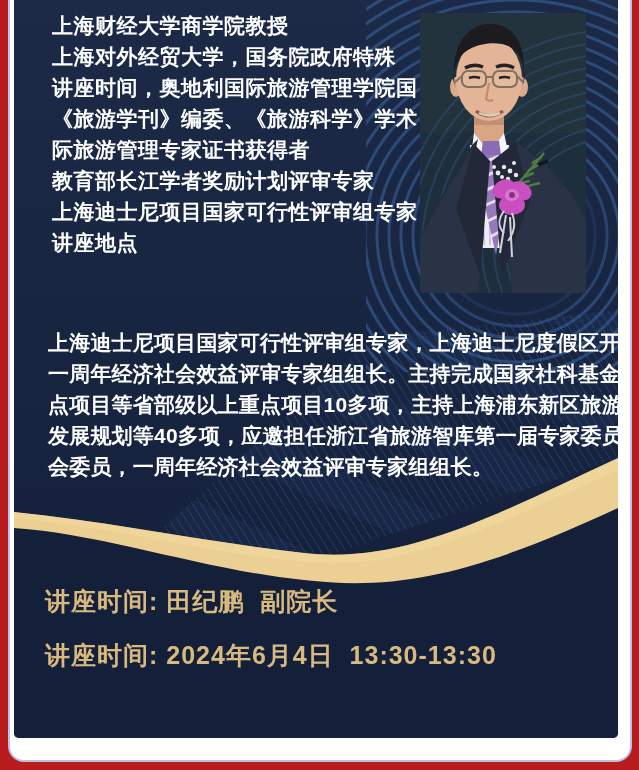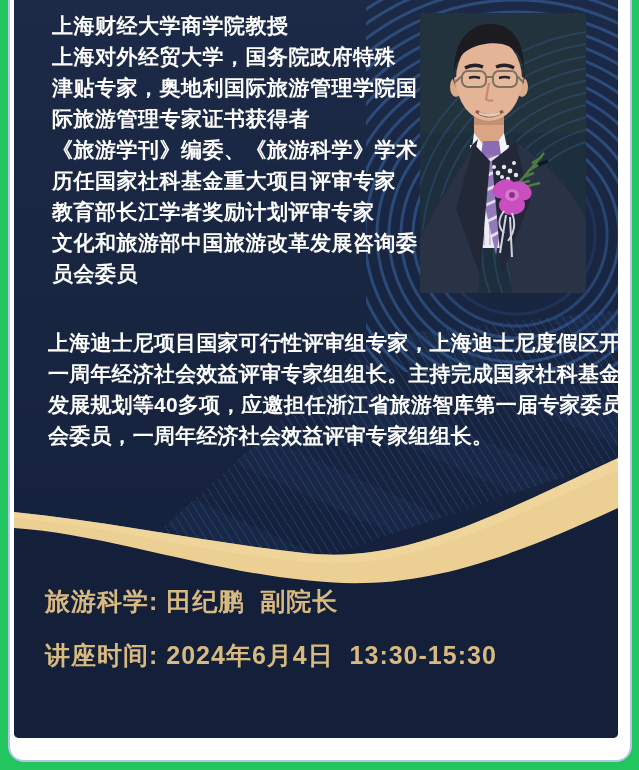--- a/index.html
+++ b/index.html
@@ -1,18 +1,18 @@
 <!DOCTYPE html>
 <html><head>
 <meta charset="utf-8">
 <style>
   html,body{margin:0;padding:0;background:#ffffff;}
   body{width:639px;height:770px;overflow:hidden;
        font-family:"Liberation Sans","DejaVu Sans",sans-serif;}
-  .stage{position:relative;width:639px;height:770px;background:#22c55e;}
+  .stage{position:relative;width:639px;height:770px;background:#b91c1c;}
 
   
   .frame{position:absolute;left:8px;top:-18px;width:620px;height:776px;
          background:#ffffff;border:2px solid #b5c5ea;border-radius:16px;}
 
   
   .card{position:absolute;left:14px;top:0;width:604px;height:738px;
         background:linear-gradient(180deg,#1c2a47 0%,#182541 45%,#15213c 78%,#141f3a 100%);
         border-radius:0 0 5px 5px;overflow:hidden;}
 
@@ -178,46 +178,46 @@
           <path d="M84,198 C78,206 78,214 84,220"></path>
           <path d="M92,200 C96,210 94,220 88,228"></path>
           <path d="M86,202 L80,240 M90,204 L92,244"></path>
         </g>
       </svg>
     </div>
 
     <div class="bio">
       <div class="t-line">上海财经大学商学院教授</div>
       <div class="t-line">上海对外经贸大学，国务院政府特殊</div>
-      <div class="t-line">津贴专家，奥地利国际旅游管理学院国</div>
+      <div class="t-line">讲座时间，奥地利国际旅游管理学院国</div>
+      <div class="t-line">《旅游学刊》编委、《旅游科学》学术</div>
       <div class="t-line">际旅游管理专家证书获得者</div>
-      <div class="t-line">《旅游学刊》编委、《旅游科学》学术</div>
-      <div class="t-line">历任国家社科基金重大项目评审专家</div>
       <div class="t-line">教育部长江学者奖励计划评审专家</div>
-      <div class="t-line">文化和旅游部中国旅游改革发展咨询委</div>
-      <div class="t-line">员会委员</div>
+      <div class="t-line">上海迪士尼项目国家可行性评审组专家</div>
+      <div class="t-line">讲座地点</div>
     </div>
 
     <div class="pattern-stripes"></div>
 
     <div class="summary">
       <div class="t-line">上海迪士尼项目国家可行性评审组专家，上海迪士尼度假区开业</div>
       <div class="t-line">一周年经济社会效益评审专家组组长。主持完成国家社科基金重</div>
+      <div class="t-line">点项目等省部级以上重点项目10多项，主持上海浦东新区旅游</div>
       <div class="t-line">发展规划等40多项，应邀担任浙江省旅游智库第一届专家委员</div>
       <div class="t-line">会委员，一周年经济社会效益评审专家组组长。</div>
     </div>
 
     <div class="footer-bg"></div>
     <svg class="wave" viewBox="0 0 604 210" preserveAspectRatio="none">
       <path d="M0,98 C90,104 190,140 290,150 C390,162 470,140 604,78 L604,210 L0,210 Z" fill="#141f3a"></path>
       <path d="M0,82 C100,92 190,112 290,123 C390,134 475,88 604,28
                L604,78 C470,140 390,162 290,150 C190,140 90,104 0,98 Z" fill="#eccf92"></path>
       <path d="M0,82 C100,92 190,112 290,123 C390,134 475,88 604,28
                L604,40 C475,98 390,142 290,132 C190,122 90,96 0,88 Z" fill="#f2da9f" opacity="0.55"></path>
     </svg>
 
     <div class="footer">
-      <div class="f-line">旅游科学: 田纪鹏  副院长</div>
-      <div class="f-line">讲座时间: 2024年6月4日  13:30-15:30</div>
+      <div class="f-line">讲座时间: 田纪鹏  副院长</div>
+      <div class="f-line">讲座时间: 2024年6月4日  13:30-13:30</div>
     </div>
 
   </div>
 </div>
 
 </body></html>

